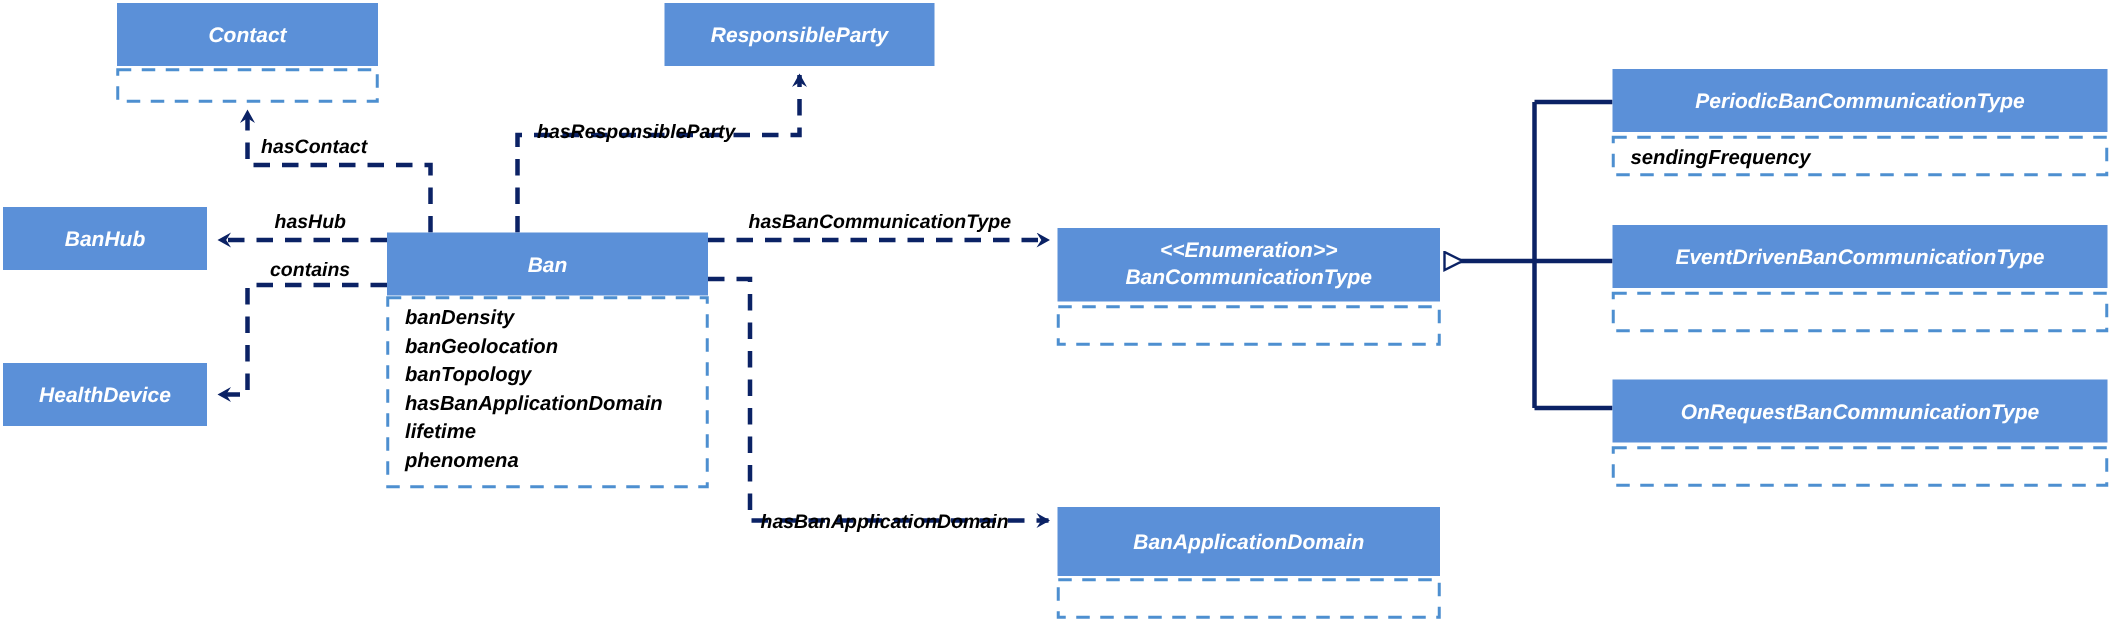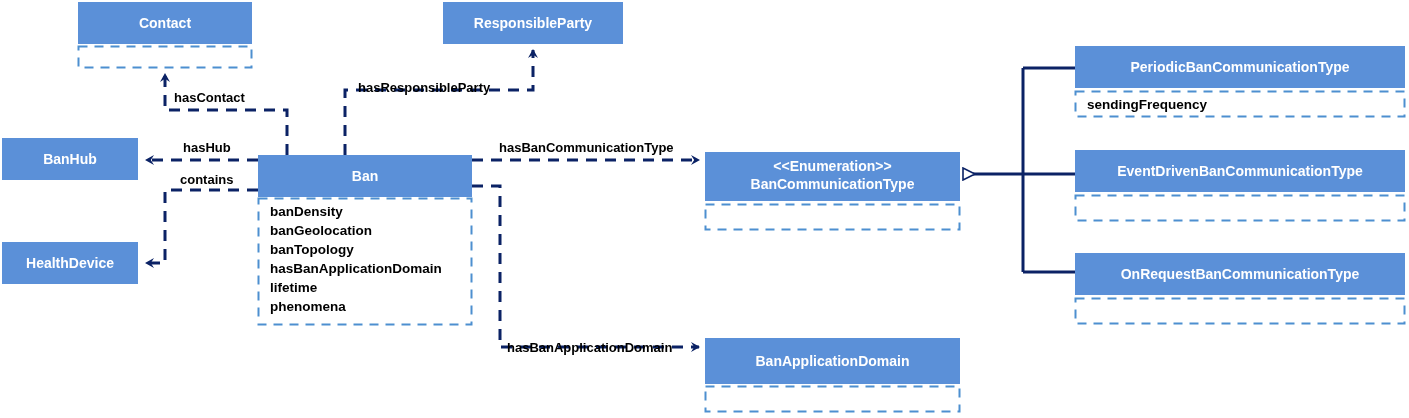--- a/index.html
+++ b/index.html
@@ -1,17 +1,17 @@
 <!DOCTYPE html>
 <html><head>
 <meta charset="utf-8">
 <style>
   html,body{margin:0;padding:0;background:#ffffff;}
   #stage{position:relative;width:1409px;height:418px;overflow:hidden;background:#ffffff;
-         font-family:"Liberation Sans", sans-serif;}
+         font-family:"Liberation Sans", sans-serif;font-style:italic;}
   svg{position:absolute;left:0;top:0;width:1409px;height:418px;}
   .cls-title{fill:#ffffff;font-weight:bold;font-size:14px;font-family:"Liberation Sans",sans-serif;}
   .cls-attr{fill:#000000;font-weight:bold;font-size:13.5px;font-family:"Liberation Sans",sans-serif;}
   .edge-label{fill:#000000;font-weight:bold;font-size:13px;font-family:"Liberation Sans",sans-serif;}
 </style>
 </head>
 <body>
 
 <div id="stage">
   <svg viewBox="0 0 1409 418">

